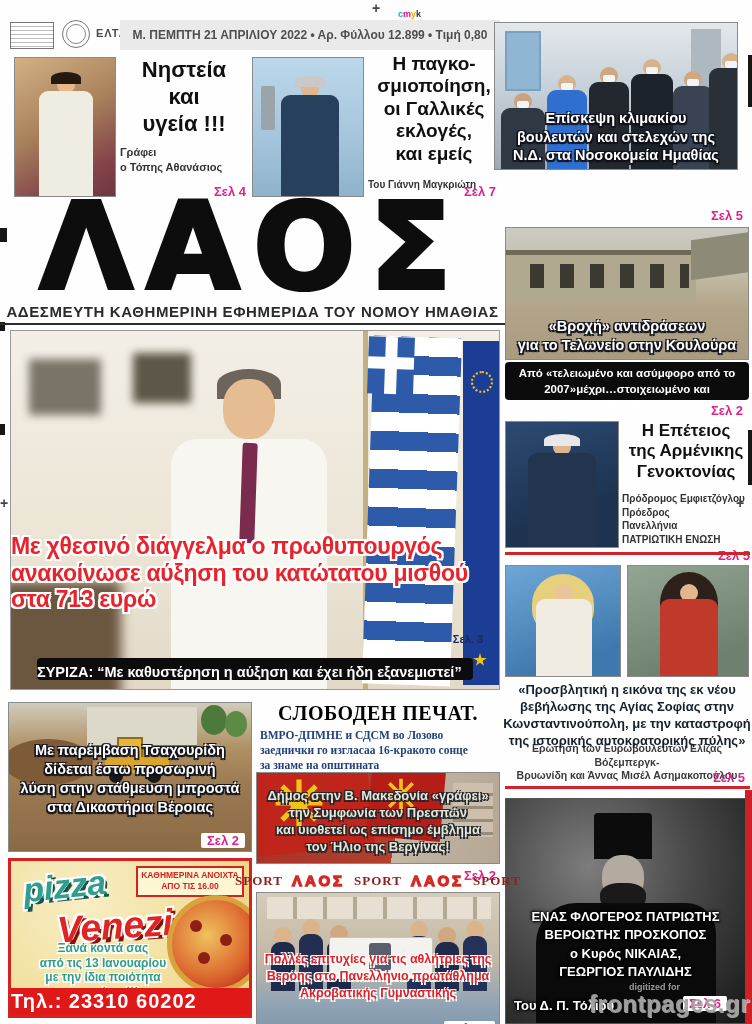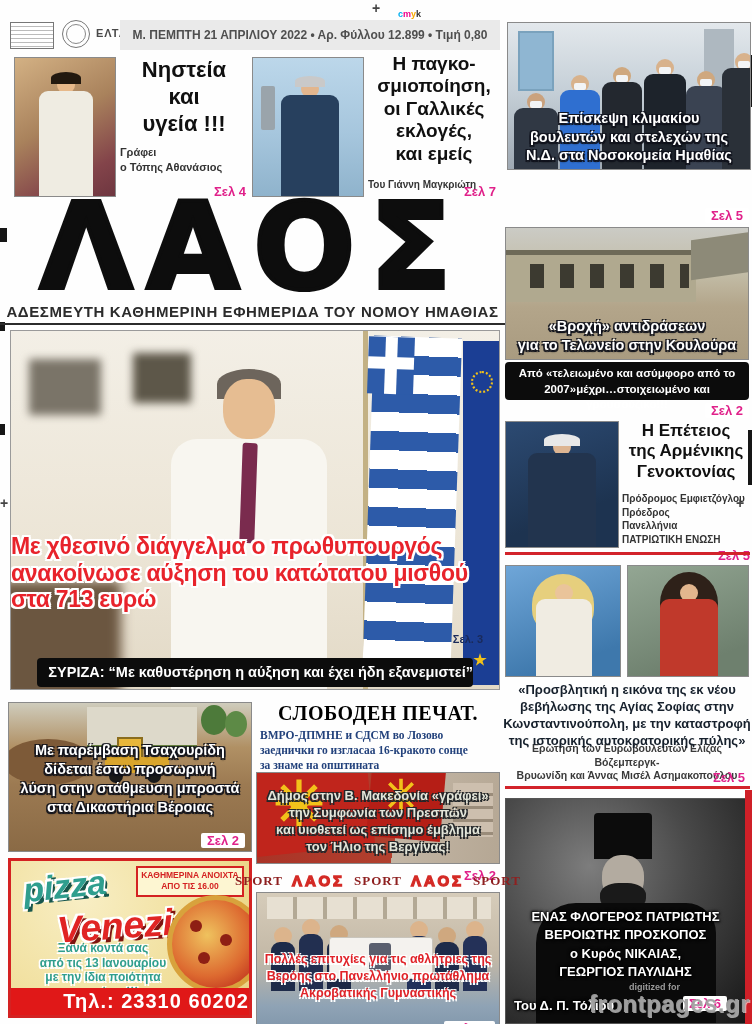--- a/index.html
+++ b/index.html
@@ -45,22 +45,22 @@
   .cap-w { position:absolute; left:0; right:0; color:#fff; font-weight:bold; text-align:center; }
   .title-blk { font-weight:bold; text-align:center; color:#101010; }
   .byline { font-weight:bold; color:#333; }
   .rule { position:absolute; height:3px; background:#d2232a; }
   
   .main-red { position:absolute; left:0; right:0; top:202px; text-align:left;
     font-size:23px; line-height:1.16; font-weight:bold; color:#e8232b; letter-spacing:-.3px; }
   .main-cyan { position:absolute; left:0; right:0; top:290px; text-align:center;
     font-size:26px; font-weight:bold; color:#3cc0ee;
     text-shadow:-2px -2px 0 #17335e,2px -2px 0 #17335e,-2px 2px 0 #17335e,2px 2px 0 #17335e; }
-  .main-strip { position:absolute; left:26px; right:26px; top:327px; height:29px; background:#0c0c0c;
-    color:#fff; font-size:14.5px; font-weight:bold; text-align:right; line-height:29px; border-radius:4px; }
+  .main-strip { position:absolute; left:26px; right:26px; top:327px; height:22px; background:#0c0c0c;
+    color:#fff; font-size:14.5px; font-weight:bold; text-align:left; line-height:29px; border-radius:4px; }
   
   .pmark { color:#444; font-weight:bold; font-size:14px; }
   .cmyk span { font-size:9px; font-weight:bold; }
   
   .pizza-ad { left:8px; top:858px; width:244px; height:160px; border:3px solid #d42222;
     background:radial-gradient(circle at 30% 25%,#f8eec4 0%,#efdc94 70%,#e8d07e 100%); overflow:hidden; }
   .pz1 { position:absolute; left:12px; top:6px; font-size:34px; font-weight:bold; font-style:italic;
     color:#2f9e8e; transform:rotate(-6deg);
     text-shadow:-2px -2px 0 #fff,2px -2px 0 #fff,-2px 2px 0 #fff,3px 3px 0 #17564c; }
   .pz2 { position:absolute; left:46px; top:44px; font-size:37px; font-weight:bold; font-style:italic;
@@ -70,21 +70,21 @@
     background:#fdf6d2; color:#d42222; font-weight:bold; font-size:8.5px; text-align:center;
     padding:2px 2px; line-height:1.35;margin-left:19px; }
   .pz-body { position:absolute; left:2px; top:80px; width:180px; font-size:12px; font-weight:bold;
     color:#2f9e8e; text-align:center; line-height:1.22;
     text-shadow:-1.5px -1.5px 0 #fff,1.5px -1.5px 0 #fff,-1.5px 1.5px 0 #fff,1.5px 1.5px 0 #fff; }
   .pz-pie { position:absolute; right:-16px; bottom:22px; width:98px; height:98px; border-radius:50%;
     background:radial-gradient(circle at 40% 40%,#efc25e 0%,#dd6a30 55%,#c43b20 80%);
     border:5px solid #d8a23c; }
   .pz-pie i { position:absolute; width:12px; height:12px; border-radius:50%; background:#8e1f14; }
   .pz-phone { position:absolute; left:0; right:0; bottom:0; height:27px; background:#e01818;
-    color:#fff; font-weight:bold; font-size:20px; text-align:right; line-height:27px; letter-spacing:1px; }
+    color:#fff; font-weight:bold; font-size:20px; text-align:left; line-height:27px; letter-spacing:1px; }
   
   .slb-title { left:256px; top:702px; width:244px; text-align:center; font-family:"Liberation Serif",serif;
     font-weight:bold; font-size:20px; letter-spacing:.5px; color:#000; }
   .slb-sub { left:260px; top:728px; width:240px; font-family:"Liberation Serif",serif;
     font-weight:bold; font-size:11.5px; line-height:1.32; color:#23427c; }
   .sport-hdr { left:256px; top:872px; width:244px; display:flex; justify-content:center;
     align-items:center; gap:9px; }
   .sport-word { font-family:"Liberation Serif",serif; font-weight:bold; font-size:13px;
     color:#8e2020; letter-spacing:1px; }
   .sport-logo { font-weight:bold; font-size:15px; color:#d42a25; letter-spacing:3px;
@@ -145,21 +145,21 @@
 και εμείς</div>
     <div class="byline" style="font-size:10px;margin-top:14px">Του Γιάννη  Μαγκριώτη</div>
     <div class="pref" style="position:absolute;right:4px;bottom:0">Σελ 7</div>
   </div>
 
   <div class="abs masthead">ΛΑΟΣ</div>
   <div class="abs subtitle-wrap">
     <span class="subtitle">ΑΔΕΣΜΕΥΤΗ ΚΑΘΗΜΕΡΙΝΗ ΕΦΗΜΕΡΙΔΑ ΤΟΥ ΝΟΜΟΥ ΗΜΑΘΙΑΣ</span>
   </div>
 
-  <div class="photo" style="left:507px;top:22px;width:244px;height:148px;background:linear-gradient(180deg,#e3e8ec 0%,#c6d0d8 45%,#9fa9b3 100%)">
+  <div class="photo" style="left:494px;top:22px;width:244px;height:148px;background:linear-gradient(180deg,#e3e8ec 0%,#c6d0d8 45%,#9fa9b3 100%)">
     <i class="abs" style="left:10px;top:8px;width:36px;height:60px;background:#8fb6d2;border:2px solid #7aa2bd"></i>
     <i class="abs" style="left:196px;top:6px;width:30px;height:70px;background:#aeb8c0"></i>
     <i class="fig" style="left:6px;top:70px;width:44px;height:112px;--skin:#caa27e;--coat:#303844">
         <b class="mask"></b>
       </i>
     <i class="fig" style="left:52px;top:52px;width:40px;height:130px;--skin:#d8b28c;--coat:#2f6fd0">
         <b class="mask"></b>
       </i>
     <i class="fig" style="left:94px;top:44px;width:40px;height:138px;--skin:#cfa87f;--coat:#23282f">
         <b class="mask"></b>

